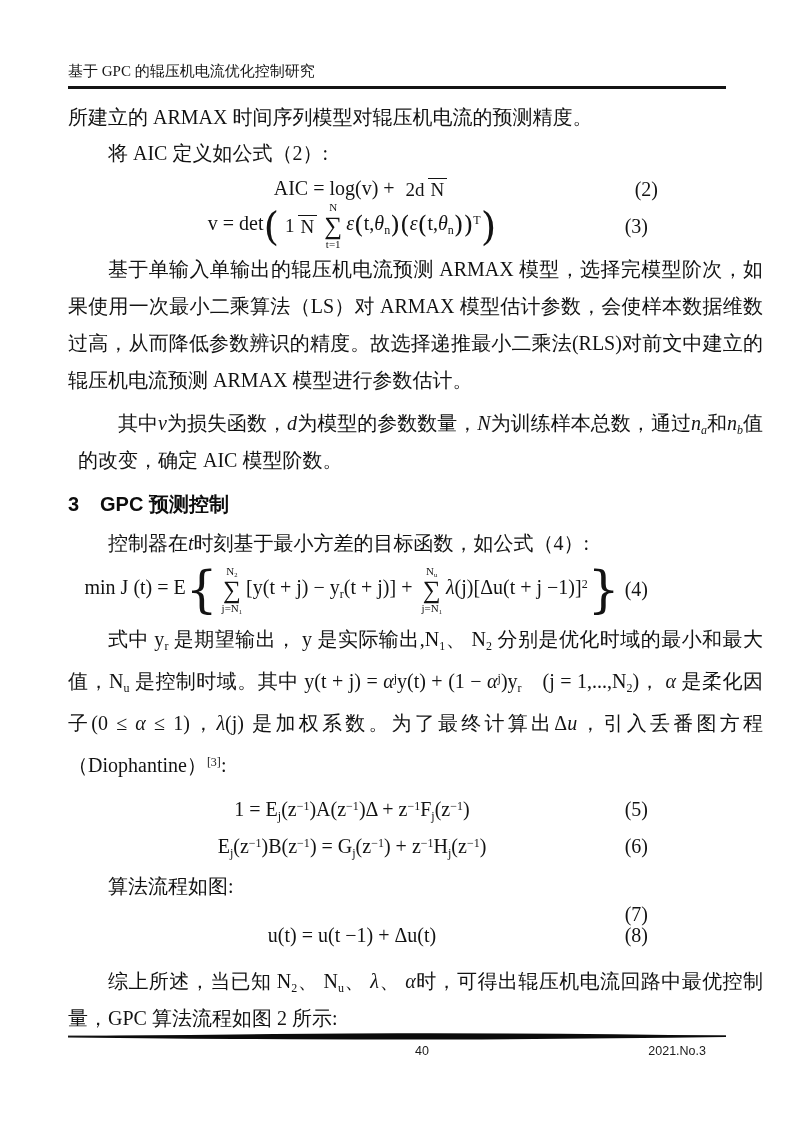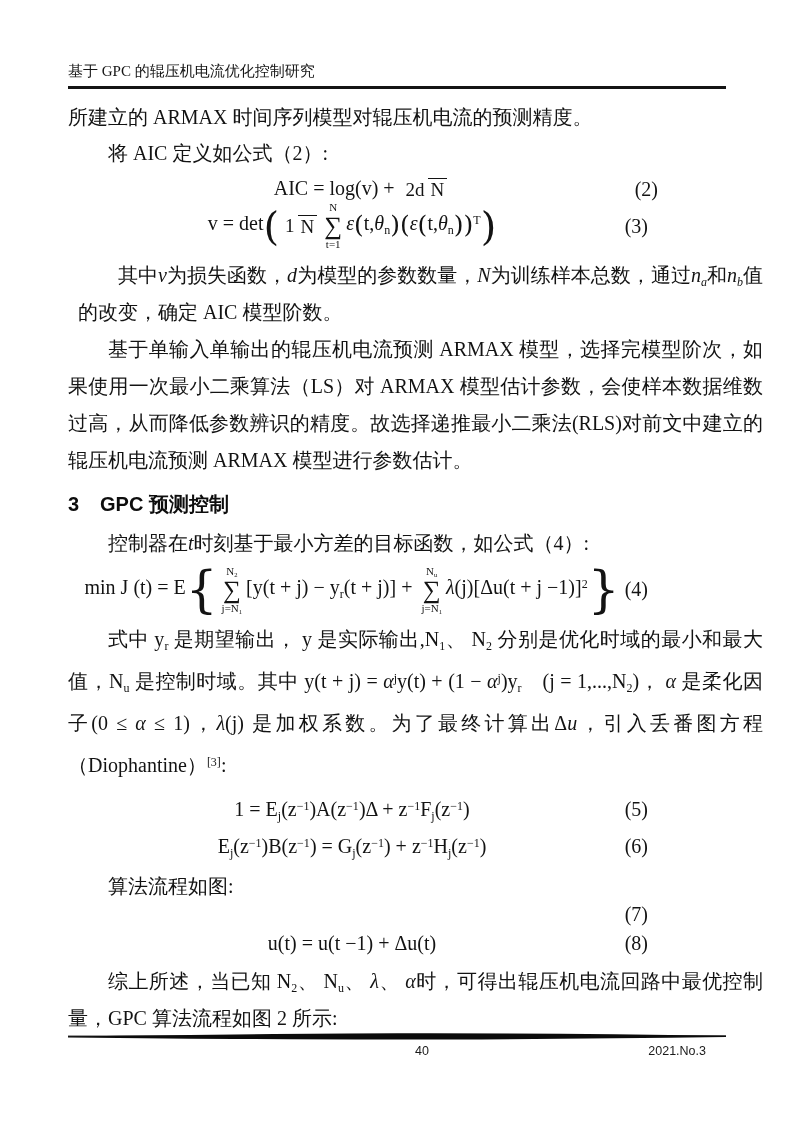--- a/index.html
+++ b/index.html
@@ -130,22 +130,22 @@
             <span class="num">1</span>
             <span class="den">N</span>
           </span><span class="sum">
             <span class="lim">N</span>
             <span class="sigma">∑</span>
             <span class="lim">t=1</span>
           </span><i>ε</i><span class="mid">(</span>t,<i>θ</i><sub>n</sub><span class="mid">)</span><span class="mid">(</span><i>ε</i><span class="mid">(</span>t,<i>θ</i><sub>n</sub><span class="mid">)</span><span class="mid">)</span><sup>T</sup><span class="bigp">)</span></span>
       <span class="formula-num">(3)</span>
     </div>
 
+    <p class="body-text lh37 indent">基于单输入单输出的辊压机电流预测 ARMAX 模型，选择完模型阶次，如果使用一次最小二乘算法（LS）对 ARMAX 模型估计参数，会使样本数据维数过高，从而降低参数辨识的精度。故选择递推最小二乘法(RLS)对前文中建立的辊压机电流预测 ARMAX 模型进行参数估计。</p>
     <p class="body-text lh37 indent mt6">其中<i>v</i>为损失函数，<i>d</i>为模型的参数数量，<i>N</i>为训练样本总数，通过<i>n<sub>a</sub></i>和<i>n<sub>b</sub></i>值的改变，确定 AIC 模型阶数。</p>
-    <p class="body-text lh37 indent">基于单输入单输出的辊压机电流预测 ARMAX 模型，选择完模型阶次，如果使用一次最小二乘算法（LS）对 ARMAX 模型估计参数，会使样本数据维数过高，从而降低参数辨识的精度。故选择递推最小二乘法(RLS)对前文中建立的辊压机电流预测 ARMAX 模型进行参数估计。</p>
 
     <div class="section-heading">
       <span class="sec-num">3</span>
       <span>GPC 预测控制</span>
     </div>
 
     <p class="body-text indent mt8">控制器在<i>t</i>时刻基于最小方差的目标函数，如公式（4）:</p>
 
     <div class="formula-row mt4">
       <span>min J (t) = E<span class="bigb">{</span><span class="sum">
@@ -169,26 +169,26 @@
     <div class="formula-row" style="margin-top:14px;">
       <span>E<sub>j</sub>(z<sup>−1</sup>)B(z<sup>−1</sup>) = G<sub>j</sub>(z<sup>−1</sup>) + z<sup>−1</sup>H<sub>j</sub>(z<sup>−1</sup>)</span>
       <span class="formula-num">(6)</span>
     </div>
 
     <p class="body-text indent" style="margin-top:10px;">算法流程如图:</p>
 
     <div class="formula-row" style="margin-top:10px;">
       <span class="formula-num">(7)</span>
     </div>
-    <div class="formula-row" style="margin-top:18px;">
+    <div class="formula-row" style="margin-top:10px;">
       <span>u(t) = u(t −1) + Δu(t)</span>
       <span class="formula-num">(8)</span>
     </div>
 
-    <p class="body-text lh37 indent" style="margin-top:8px;">综上所述，当已知 N<sub>2</sub>、 N<sub>u</sub>、 <i>λ</i>、 <i>α</i>时，可得出辊压机电流回路中最优控制量，GPC 算法流程如图 2 所示:</p>
+    <p class="body-text lh37 indent" style="margin-top:16px;">综上所述，当已知 N<sub>2</sub>、 N<sub>u</sub>、 <i>λ</i>、 <i>α</i>时，可得出辊压机电流回路中最优控制量，GPC 算法流程如图 2 所示:</p>
   </div>
 
   <div class="footer">
     <svg class="footer-rule" width="658" height="9" viewBox="0 0 658 9">
       <rect x="0" y="3.6" width="658" height="1.3" fill="#101010"></rect>
       <path d="M0,4.4 Q200,1.6 330,1.3 Q480,1.0 658,3.6 L658,5.0 Q480,7.4 330,7.5 Q200,7.6 0,5.4 Z" fill="#0b0b0b"></path>
     </svg>
     <div class="footer-text">
       <span class="page-number">40</span>
       <span class="journal-issue">2021.No.3</span>

